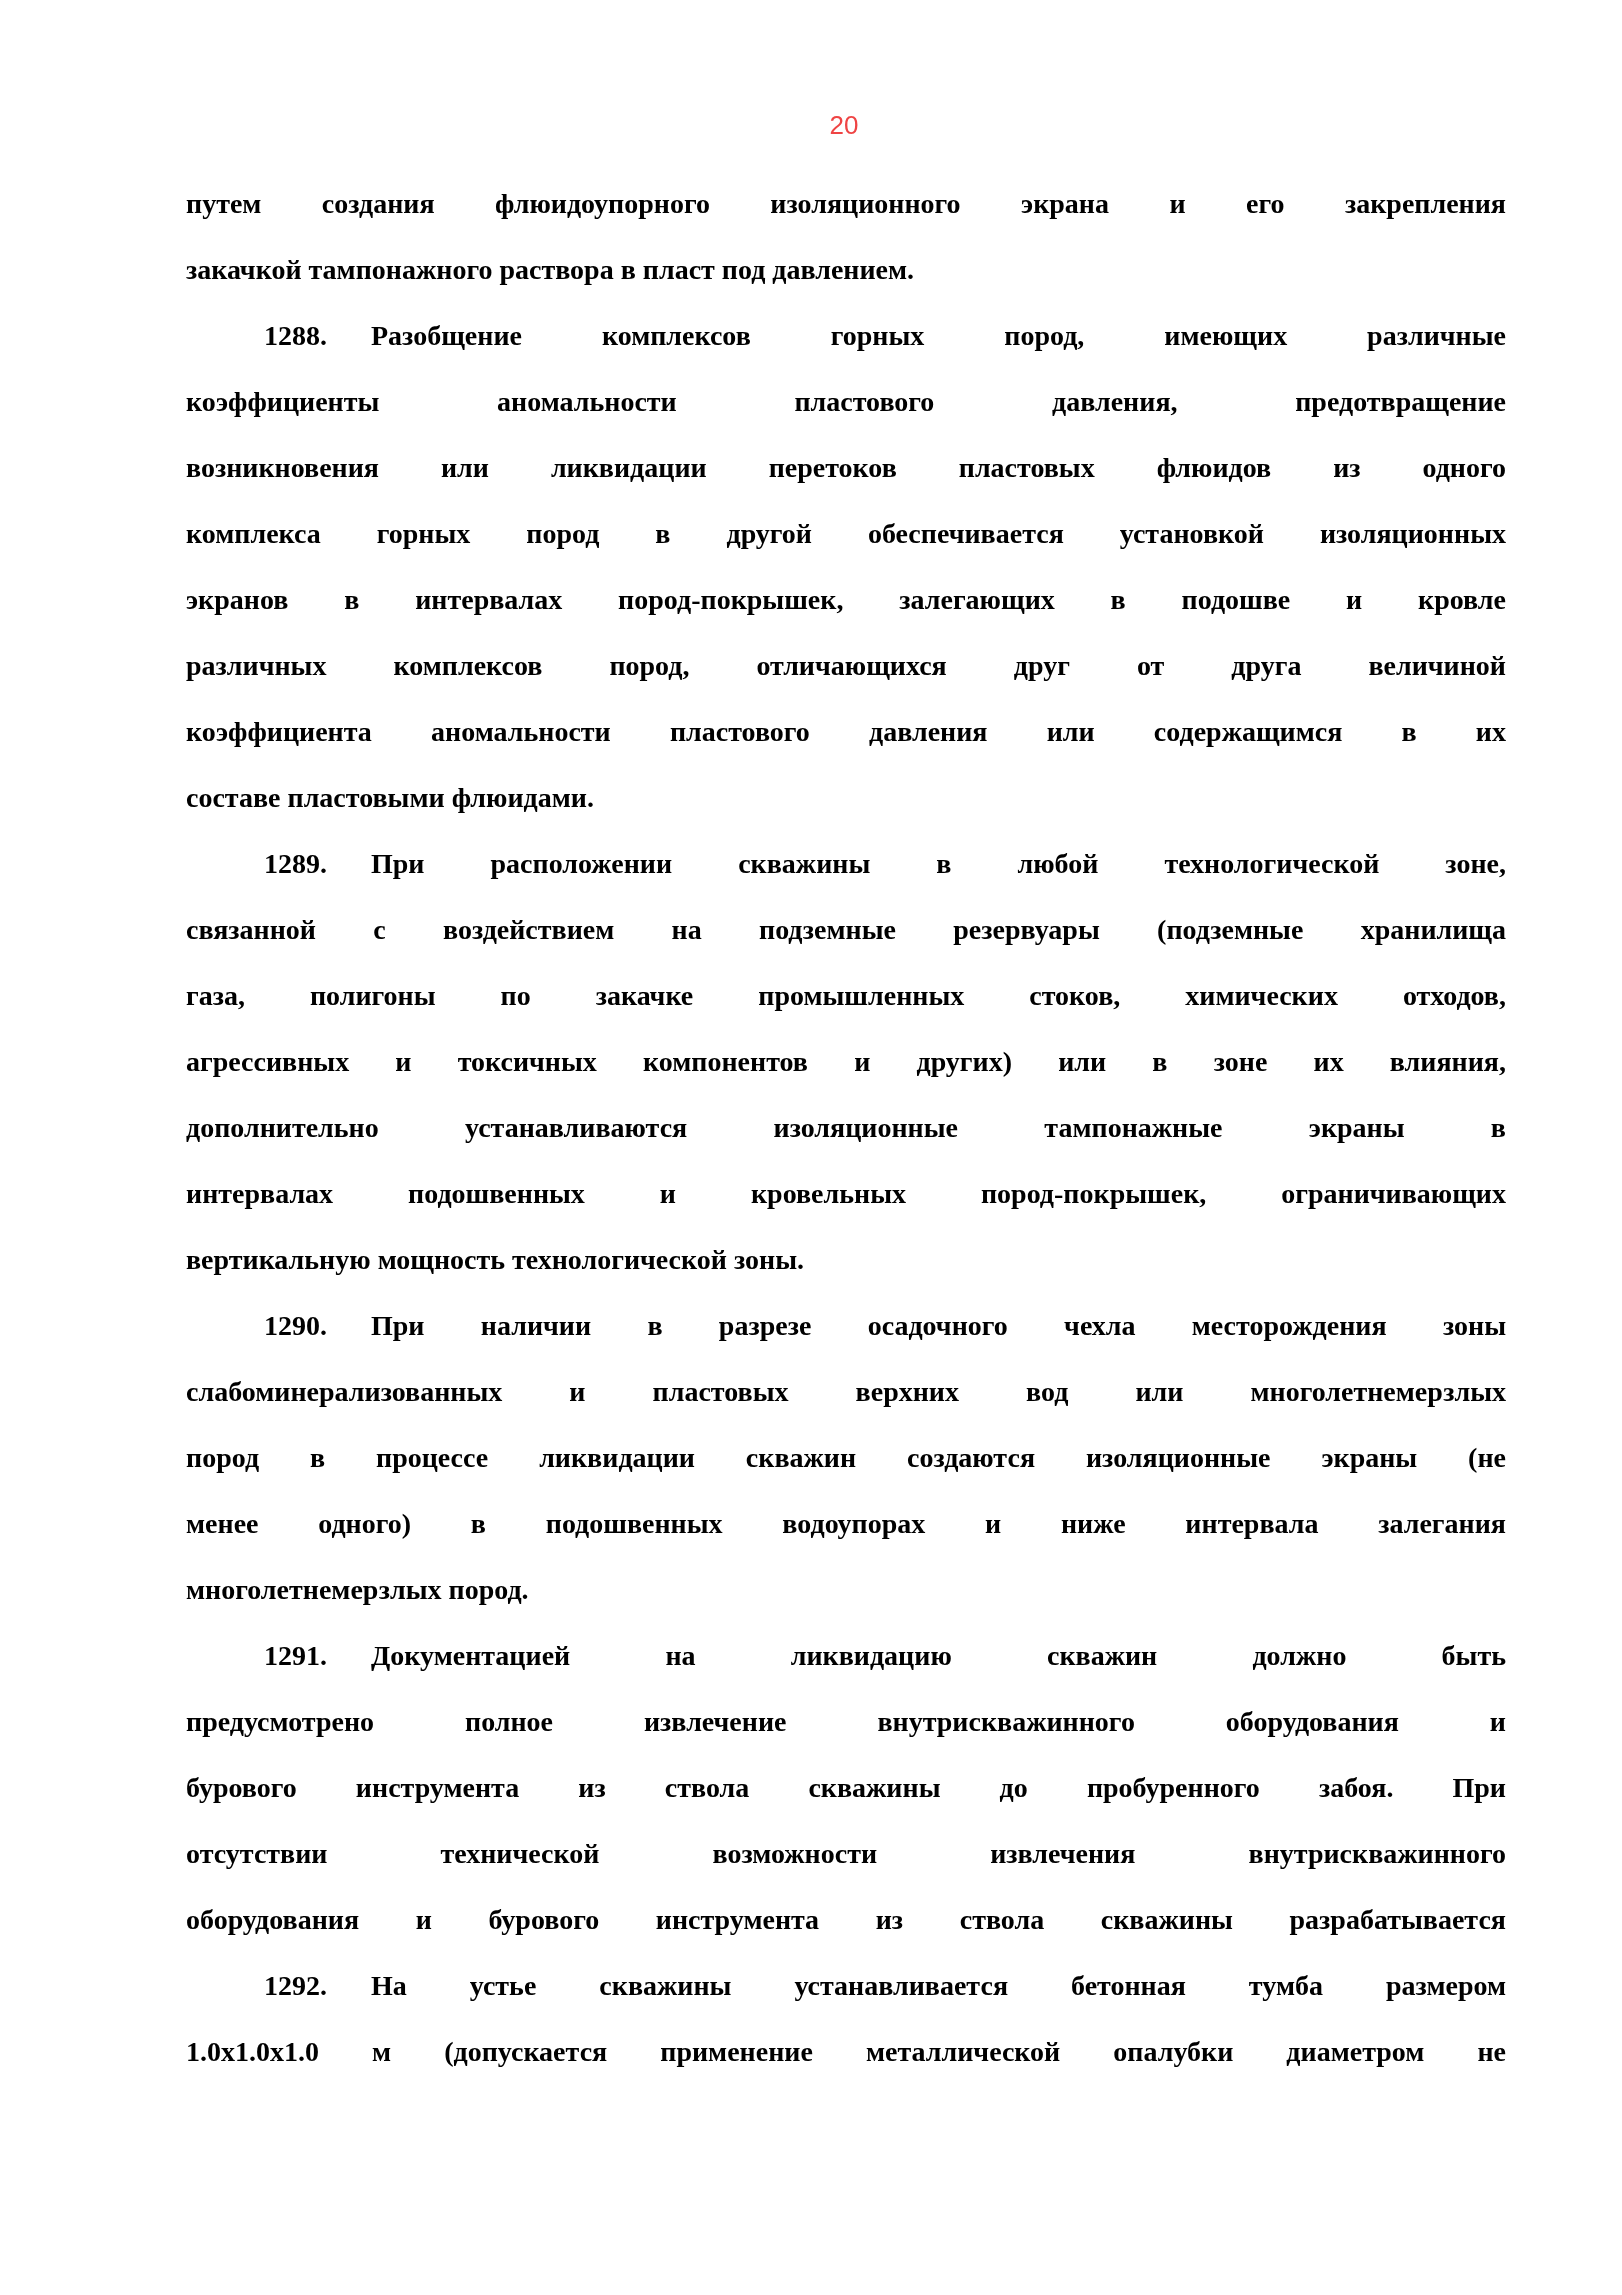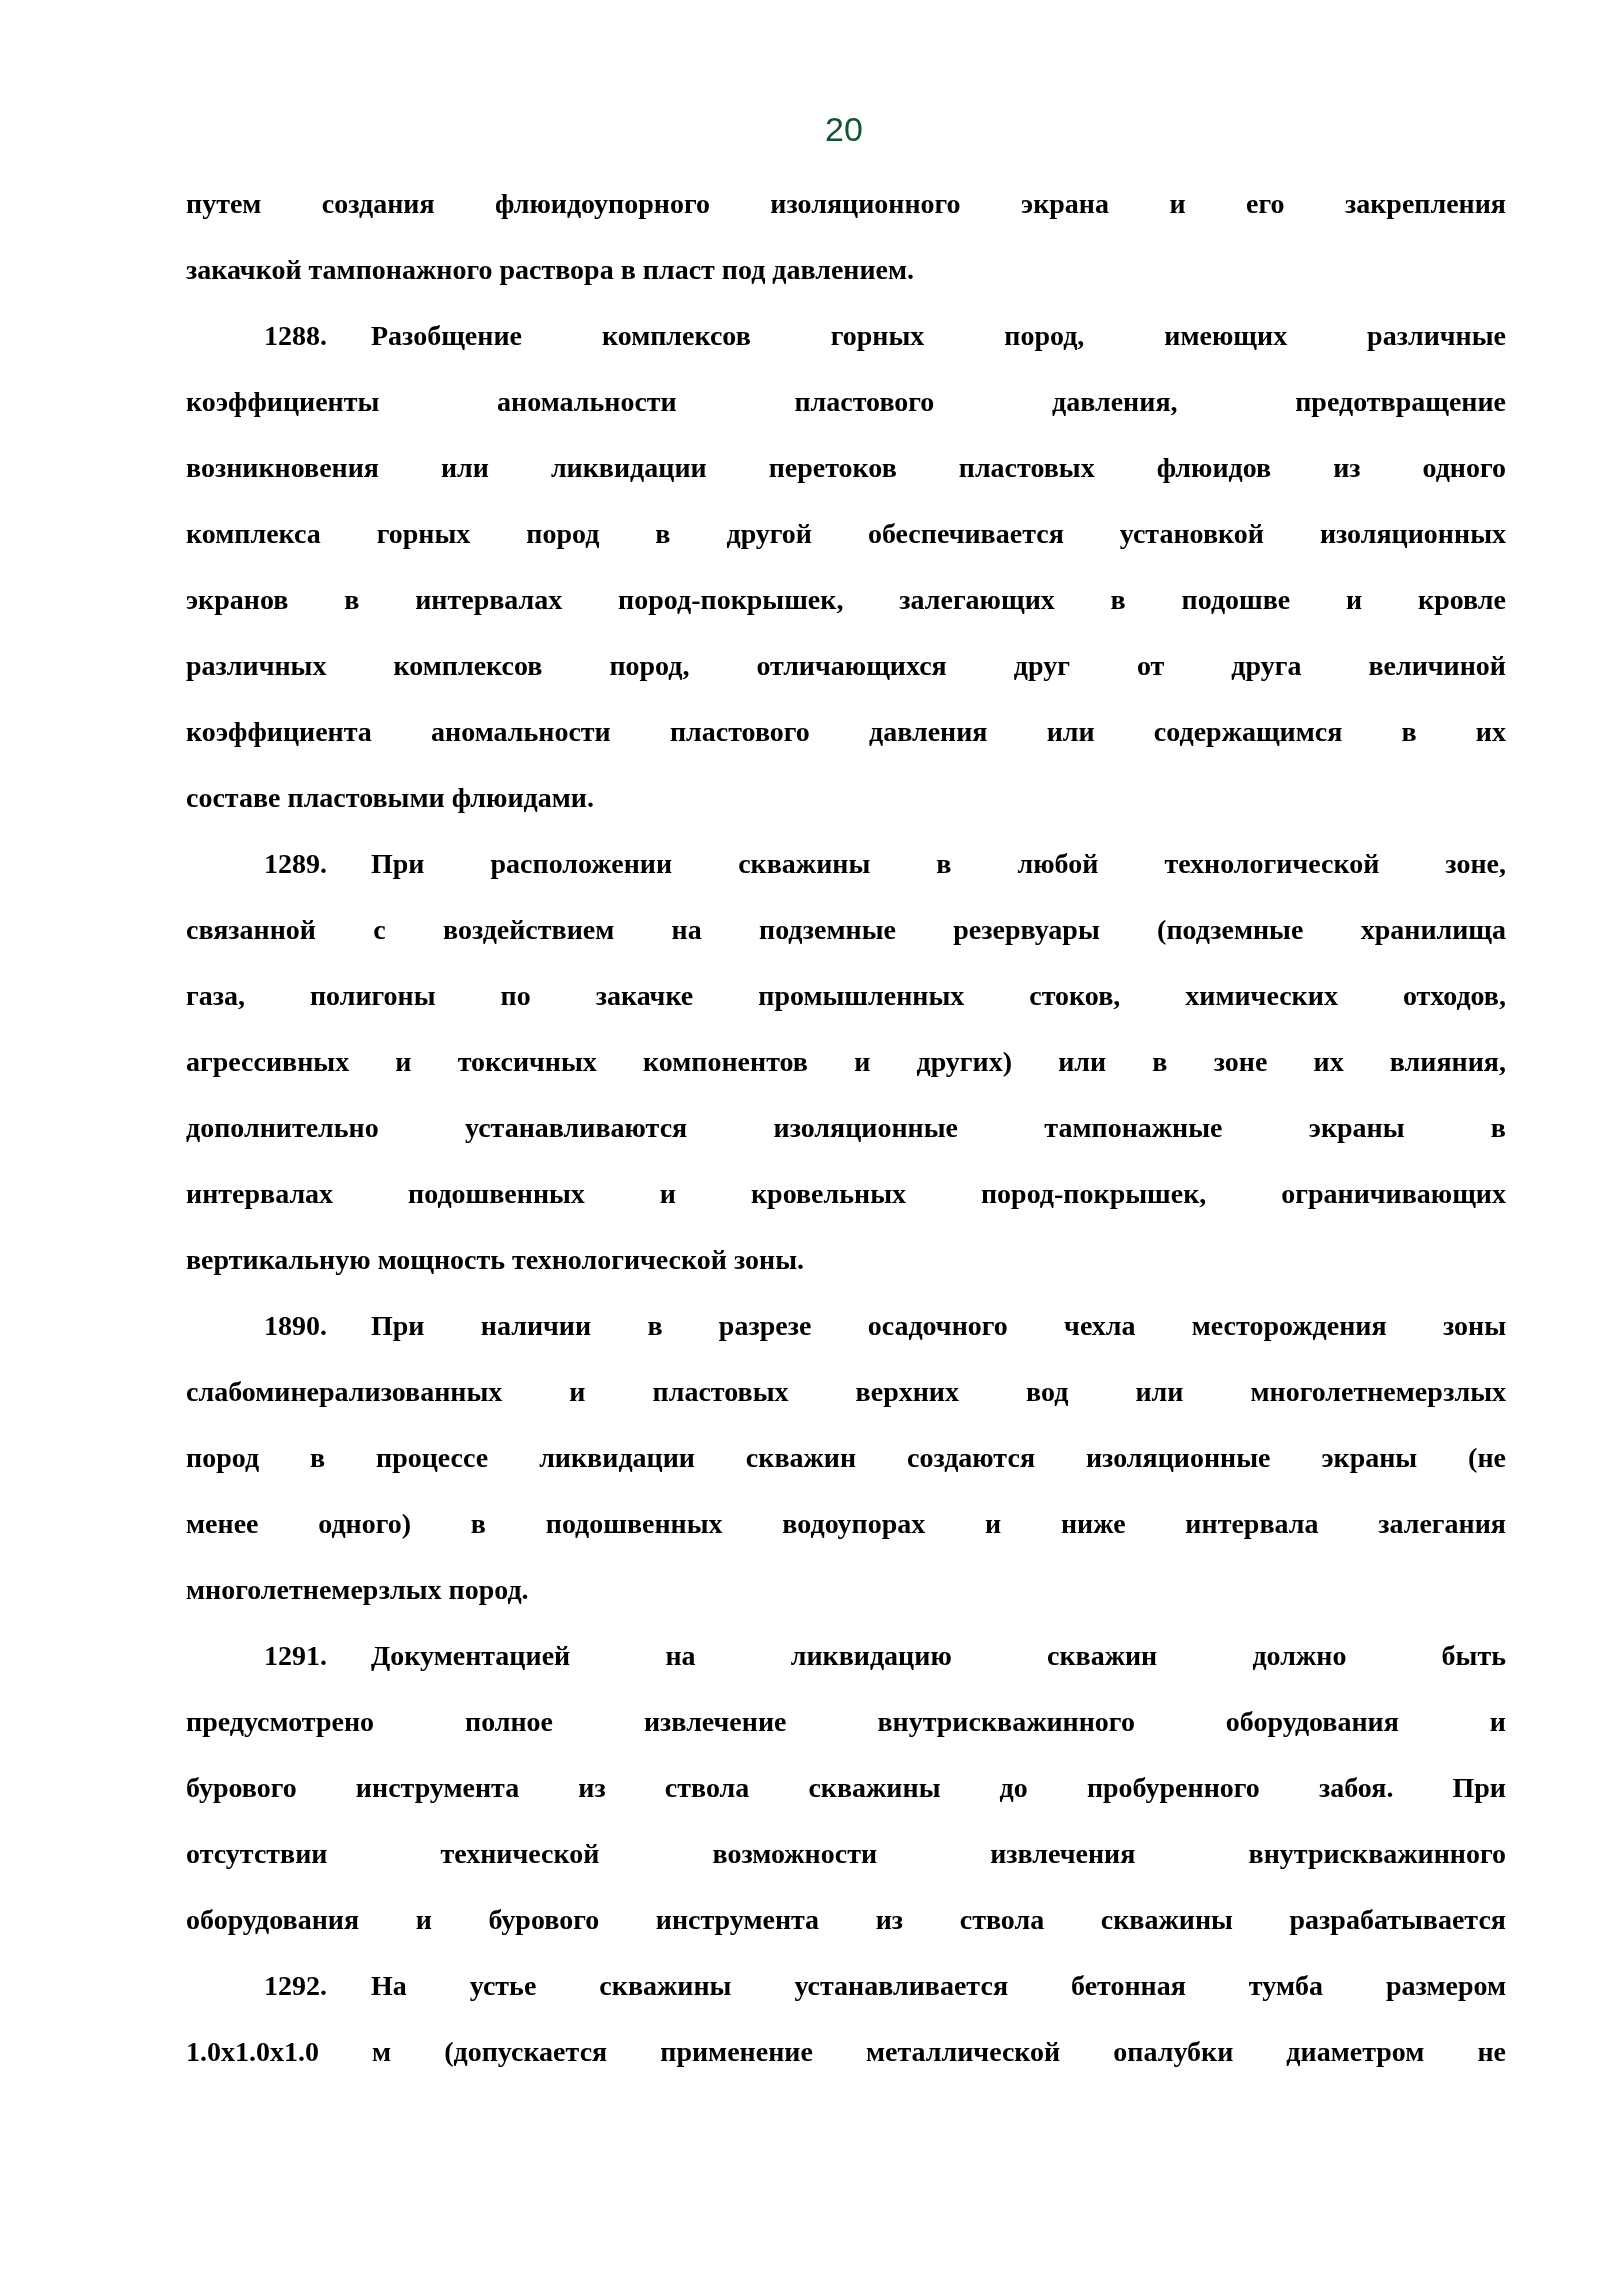--- a/index.html
+++ b/index.html
@@ -19,22 +19,22 @@
     background: #ffffff;
     color: #000000;
   }
   .page-number {
     position: absolute;
     top: 110px;
     left: 844px;
     transform: translateX(-50%);
     font-family: "Liberation Sans", "DejaVu Sans", sans-serif;
     font-weight: normal;
-    font-size: 34px;
-    color: #14532d;
+    font-size: 26px;
+    color: #ef4444;
   }
   .text-block {
     position: absolute;
     left: 186px;
     top: 171px;
     width: 1320px;
     font-family: "Liberation Serif", "DejaVu Serif", serif;
     font-weight: bold;
     font-size: 28px;
     line-height: 66px;
@@ -80,21 +80,21 @@
     <div class="ln last">составе пластовыми флюидами.</div>
 
     <div class="ln ind"><span class="num">1289.</span><span>При расположении скважины в любой технологической зоне,</span></div>
     <div class="ln">связанной с воздействием на подземные резервуары (подземные хранилища</div>
     <div class="ln">газа, полигоны по закачке промышленных стоков, химических отходов,</div>
     <div class="ln">агрессивных и токсичных компонентов и других) или в зоне их влияния,</div>
     <div class="ln">дополнительно устанавливаются изоляционные тампонажные экраны в</div>
     <div class="ln">интервалах подошвенных и кровельных пород-покрышек, ограничивающих</div>
     <div class="ln last">вертикальную мощность технологической зоны.</div>
 
-    <div class="ln ind"><span class="num">1890.</span><span>При наличии в разрезе осадочного чехла месторождения зоны</span></div>
+    <div class="ln ind"><span class="num">1290.</span><span>При наличии в разрезе осадочного чехла месторождения зоны</span></div>
     <div class="ln">слабоминерализованных и пластовых верхних вод или многолетнемерзлых</div>
     <div class="ln">пород в процессе ликвидации скважин создаются изоляционные экраны (не</div>
     <div class="ln">менее одного) в подошвенных водоупорах и ниже интервала залегания</div>
     <div class="ln last">многолетнемерзлых пород.</div>
 
     <div class="ln ind"><span class="num">1291.</span><span>Документацией на ликвидацию скважин должно быть</span></div>
     <div class="ln">предусмотрено полное извлечение внутрискважинного оборудования и</div>
     <div class="ln">бурового инструмента из ствола скважины до пробуренного забоя. При</div>
     <div class="ln">отсутствии технической возможности извлечения внутрискважинного</div>
     <div class="ln">оборудования и бурового инструмента из ствола скважины разрабатывается</div>

